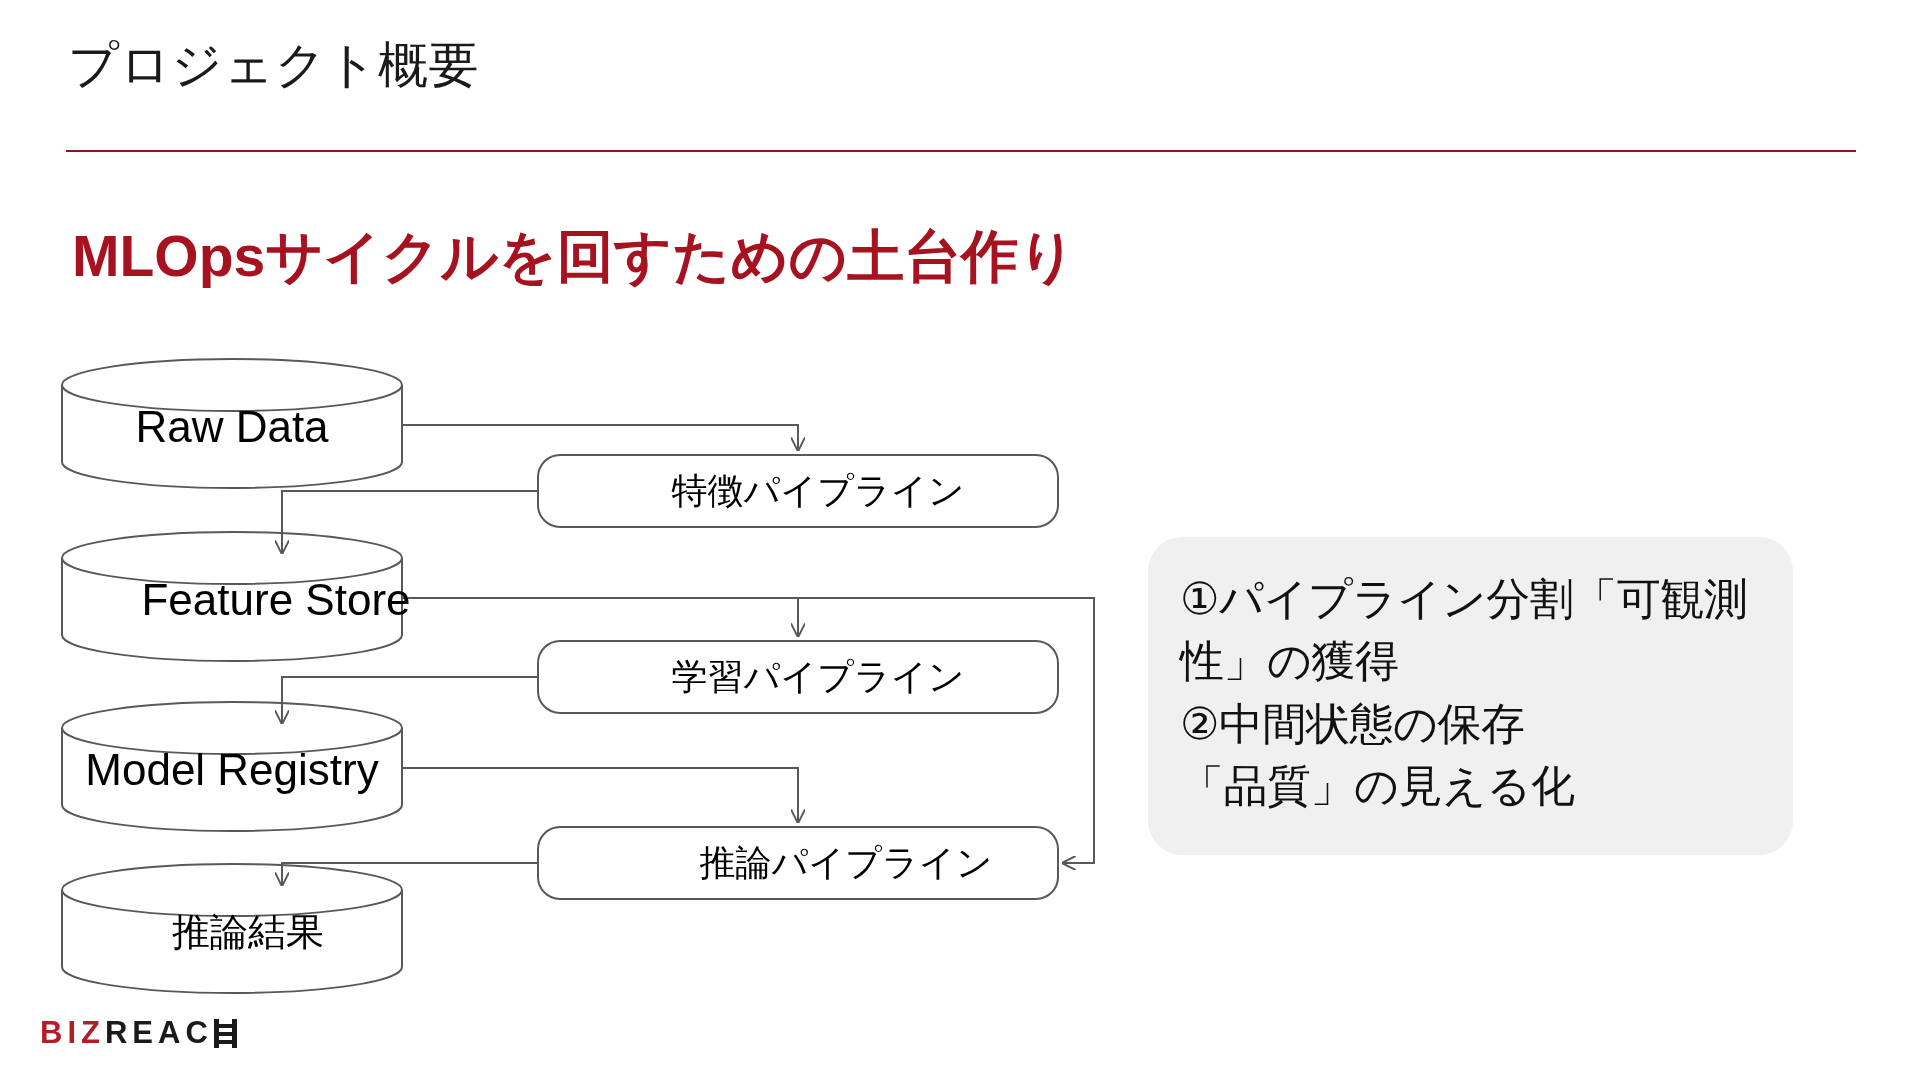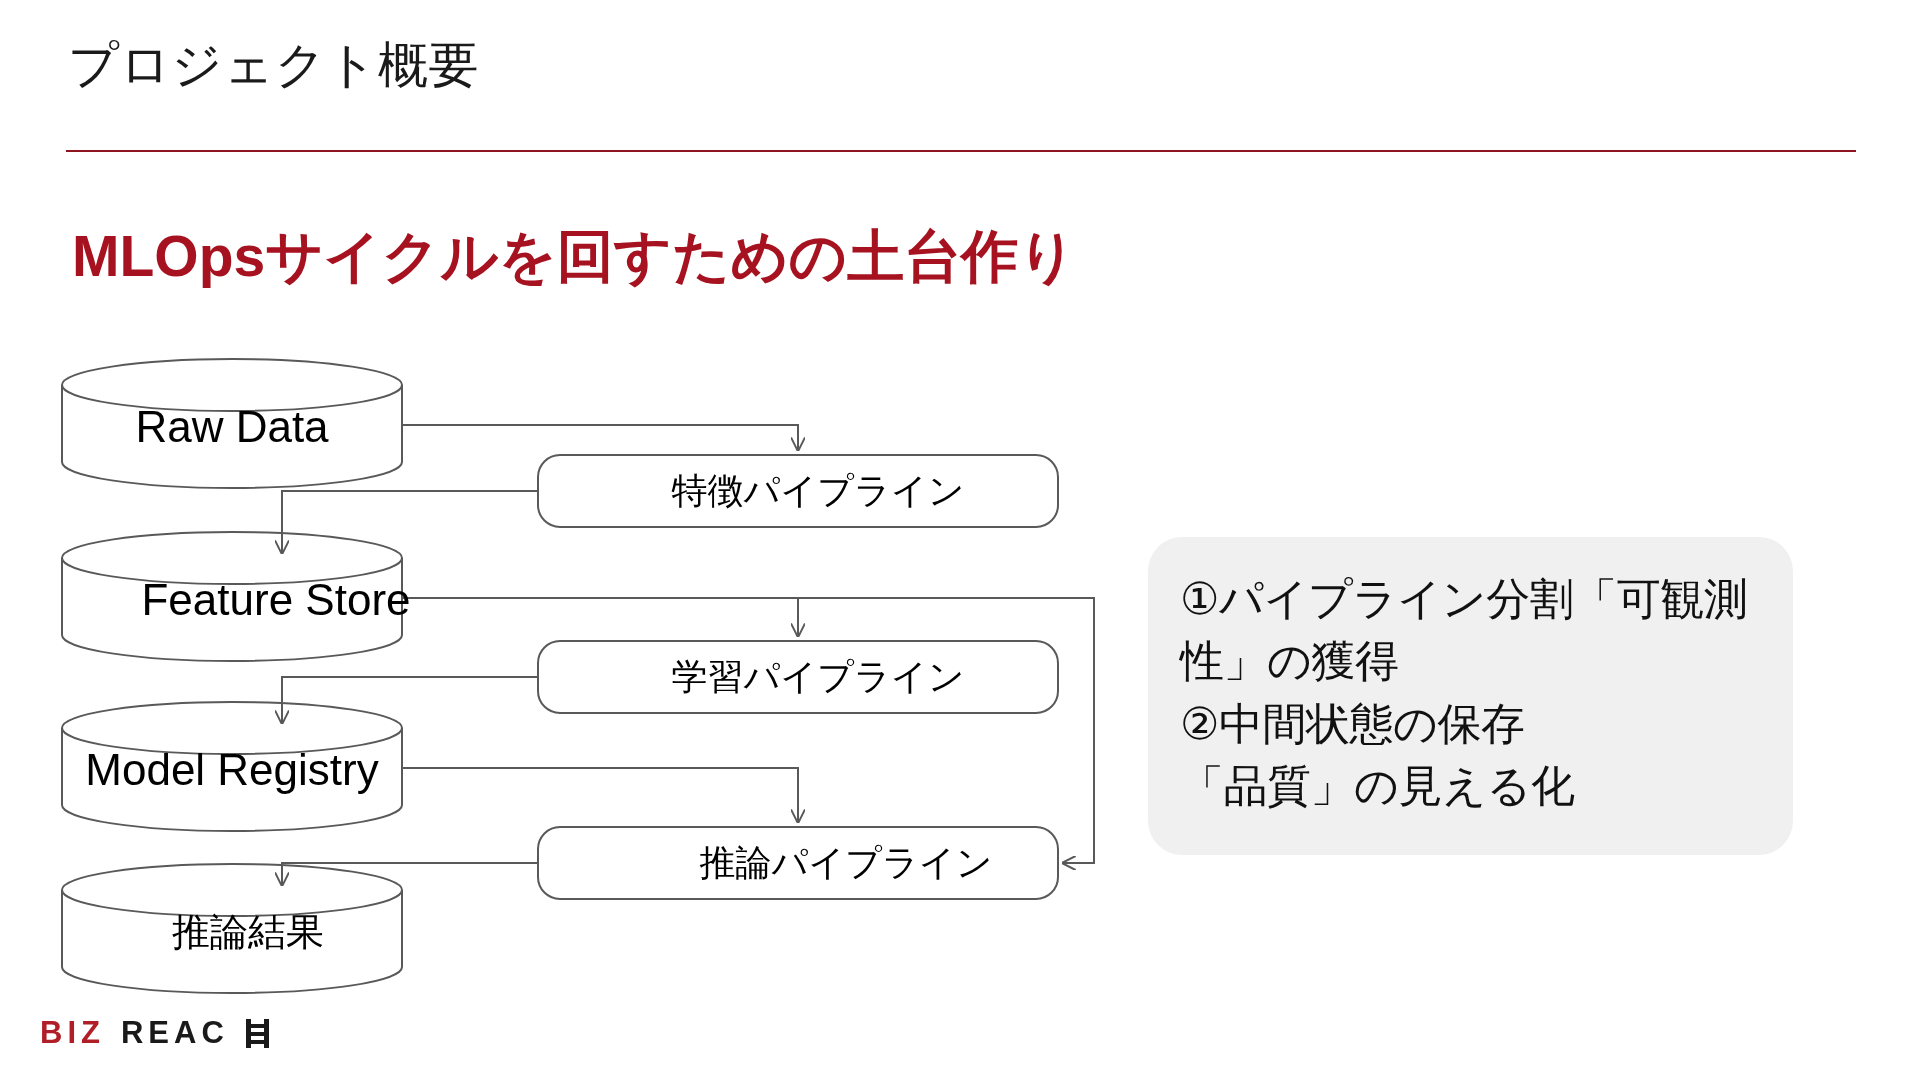--- a/index.html
+++ b/index.html
@@ -113,21 +113,20 @@
   }
 
   
   .logo {
     position: absolute;
     left: 40px;
     top: 1013px;
     display: flex;
     align-items: center;
     height: 40px;
-    gap: 16px;
   }
   .logo-biz {
     font-size: 31px;
     font-weight: bold;
     letter-spacing: 5px;
     color: #b01e28;
     font-family: "Liberation Sans", "DejaVu Sans", sans-serif;
   }
   .logo-reach {
     font-size: 31px;

